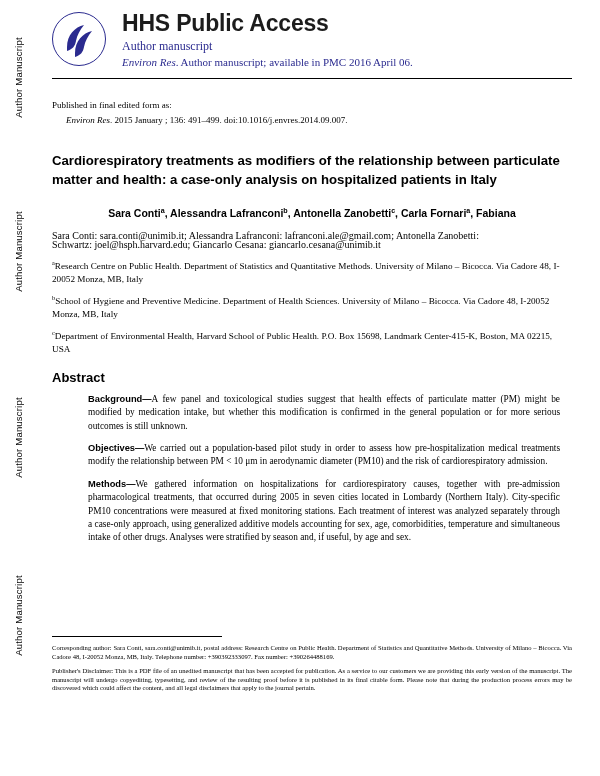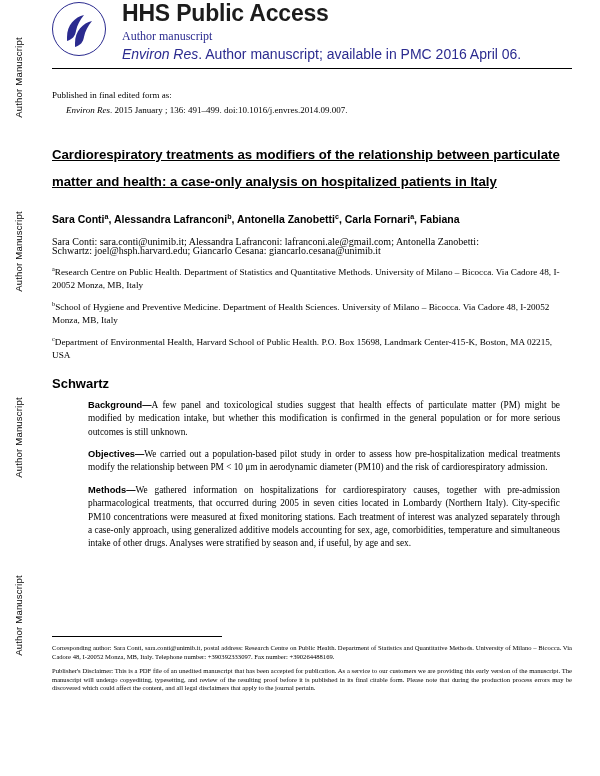--- a/index.html
+++ b/index.html
@@ -50,20 +50,21 @@
   .content {
     position: absolute;
     left: 52px;
     top: 0;
     width: 520px;
   }
 
   
   .hhs-header {
     position: relative;
+    margin-top: 10px;
     border-bottom: 1px solid #000;
     padding-bottom: 6px;
     min-height: 62px;
   }
   .hhs-logo {
     position: absolute;
     left: 0;
     top: 2px;
     width: 54px;
     height: 54px;
@@ -83,22 +84,22 @@
     color: #1c1c1c;
     letter-spacing: -0.2px;
   }
   .hhs-sub {
     font-family: "Liberation Serif", serif;
     font-size: 12px;
     color: #2b2b8f;
     margin-top: 3px;
   }
   .hhs-cite {
-    font-family: Liberation Sans, sans-serif;
-    font-size: 14px;
+    font-family: Liberation Serif, serif;
+    font-size: 11px;
     color: #2b2b8f;
     margin-top: 2px;
   }
   .hhs-cite i { font-style: italic; }
 
   .pub-block {
     margin-top: 20px;
     font-family: "Liberation Serif", serif;
     font-size: 9px;
     line-height: 13px;
@@ -107,31 +108,31 @@
     margin-left: 14px;
     margin-top: 2px;
   }
   .pub-block i { font-style: italic; }
 
   .article-title {
     margin-top: 24px;
     font-family: "Liberation Sans", sans-serif;
     font-weight: bold;
     font-size: 13.2px;
-    line-height: 27px;
-    color: #000;
-    text-decoration: underline;
+    line-height: 19px;
+    color: #000;
   }
 
   .authors {
     margin-top: 16px;
     font-family: "Liberation Sans", sans-serif;
     font-weight: bold;
     font-size: 10.5px;
     line-height: 16px;
+    text-align: center;
   }
   sup { font-size: 0.68em; vertical-align: super; line-height: 0; }
 
   .contact {
     margin-top: 10px;
     font-family: "Liberation Serif", serif;
     font-size: 10px;
     line-height: 9.4px;
     color: #000;
   }
@@ -229,21 +230,21 @@
       <div>Sara Conti: sara.conti@unimib.it; Alessandra Lafranconi: lafranconi.ale@gmail.com; Antonella Zanobetti:</div>
       <div>Schwartz: joel@hsph.harvard.edu; Giancarlo Cesana: giancarlo.cesana@unimib.it</div>
     </div>
 
     <div class="affil">
       <p><sup>a</sup><span>Research Centre on Public Health. Department of Statistics and Quantitative Methods. University of Milano – Bicocca. Via Cadore 48, I-20052 Monza, MB, Italy</span></p>
       <p><sup>b</sup><span>School of Hygiene and Preventive Medicine. Department of Health Sciences. University of Milano – Bicocca. Via Cadore 48, I-20052 Monza, MB, Italy</span></p>
       <p><sup>c</sup><span>Department of Environmental Health, Harvard School of Public Health. P.O. Box 15698, Landmark Center-415-K, Boston, MA 02215, USA</span></p>
     </div>
 
-    <div class="abstract-head">Schwartz</div>
+    <div class="abstract-head">Abstract</div>
 
     <div class="abstract-body">
       <p><span class="lead">Background—</span><span>A few panel and toxicological studies suggest that health effects of particulate matter (PM) might be modified by medication intake, but whether this modification is confirmed in the general population or for more serious outcomes is still unknown.</span></p>
       <p><span class="lead">Objectives—</span><span>We carried out a population-based pilot study in order to assess how pre-hospitalization medical treatments modify the relationship between PM &lt; 10 μm in aerodynamic diameter (PM10) and the risk of cardiorespiratory admission.</span></p>
       <p><span class="lead">Methods—</span><span>We gathered information on hospitalizations for cardiorespiratory causes, together with pre-admission pharmacological treatments, that occurred during 2005 in seven cities located in Lombardy (Northern Italy). City-specific PM10 concentrations were measured at fixed monitoring stations. Each treatment of interest was analyzed separately through a case-only approach, using generalized additive models accounting for sex, age, comorbidities, temperature and simultaneous intake of other drugs. Analyses were stratified by season and, if useful, by age and sex.</span></p>
     </div>
 
   </div>
 
   <div class="footnote-rule"></div>

